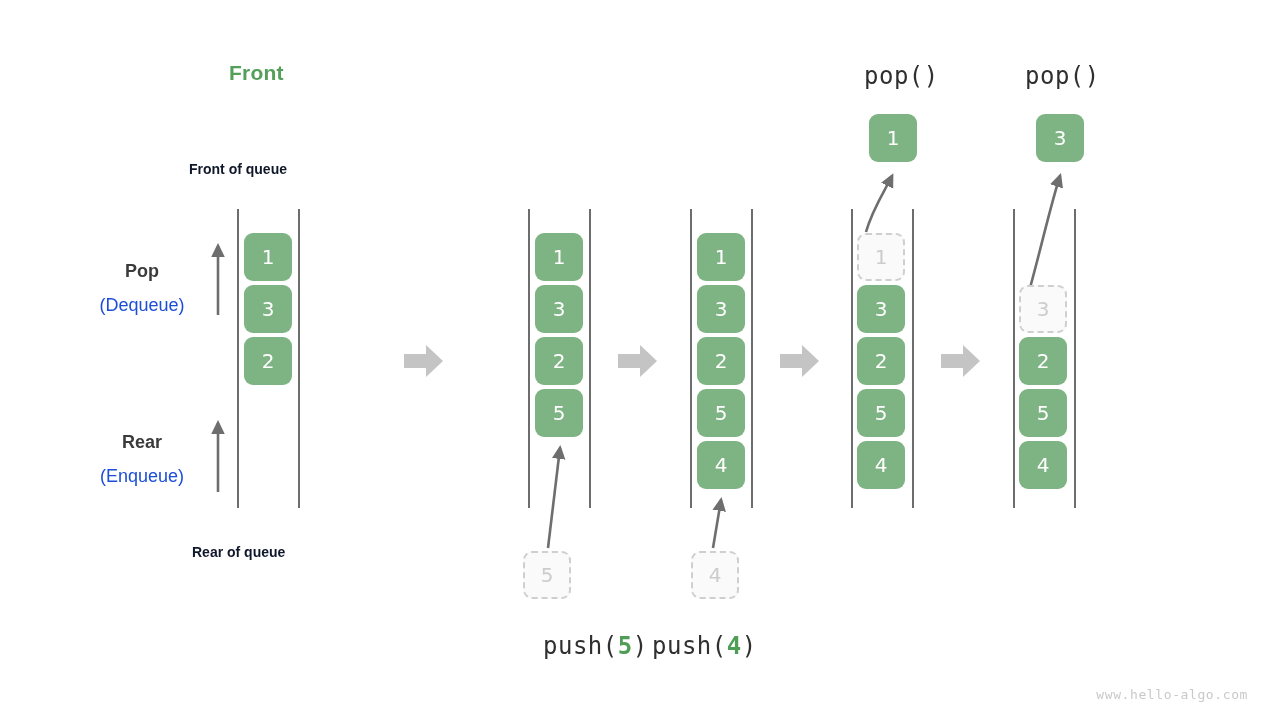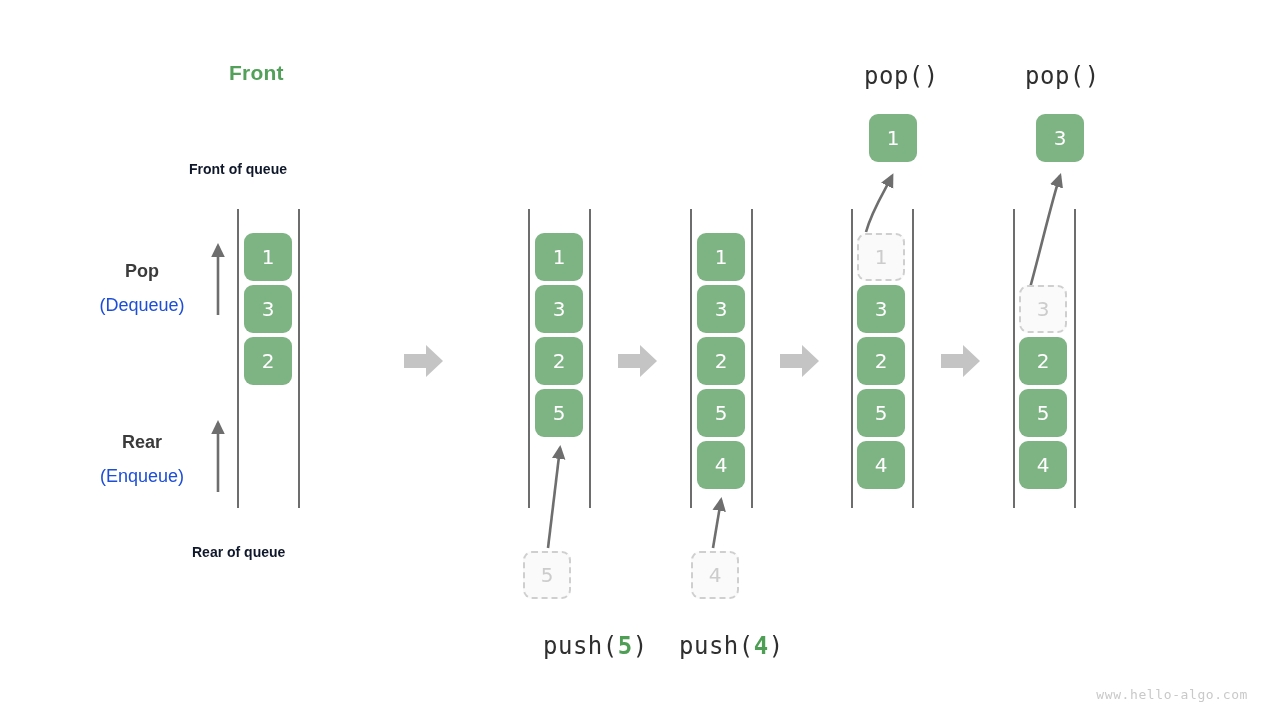--- a/index.html
+++ b/index.html
@@ -184,21 +184,21 @@
   <div class="rail" style="left:751px; top:209px; height:299px;"></div>
 
   <div class="box" style="left:697px; top:233px;">1</div>
   <div class="box" style="left:697px; top:285px;">3</div>
   <div class="box" style="left:697px; top:337px;">2</div>
   <div class="box" style="left:697px; top:389px;">5</div>
   <div class="box" style="left:697px; top:441px;">4</div>
 
   <div class="box ghost" style="left:691px; top:551px;">4</div>
 
-  <div class="lbl mono" style="left:679px; top:632px;"><span>push(</span><span class="num">4</span><span>)</span></div>
+  <div class="lbl mono" style="left:652px; top:632px;"><span>push(</span><span class="num">4</span><span>)</span></div>
 
   <svg class="steparrow" style="left:780px; top:344px;" viewBox="0 0 40 34">
     <path d="M0,10 L22,10 L22,1 L39,17 L22,33 L22,24 L0,24 z" fill="#c4c4c4"></path>
   </svg>
 
   <div class="lbl mono" style="left:864px; top:62px;">pop()</div>
 
   <div class="box" style="left:869px; top:114px;">1</div>
 
   <div class="rail" style="left:851px; top:209px; height:299px;"></div>

